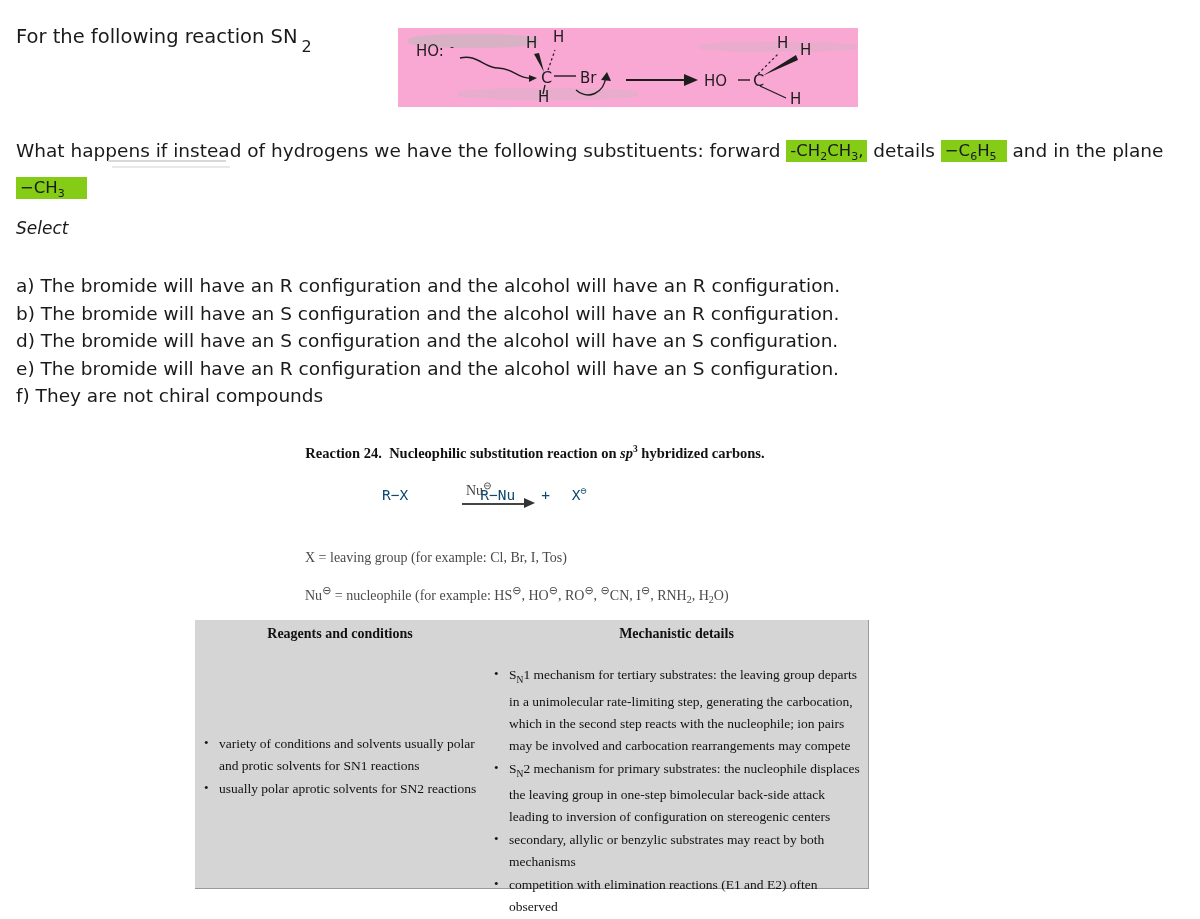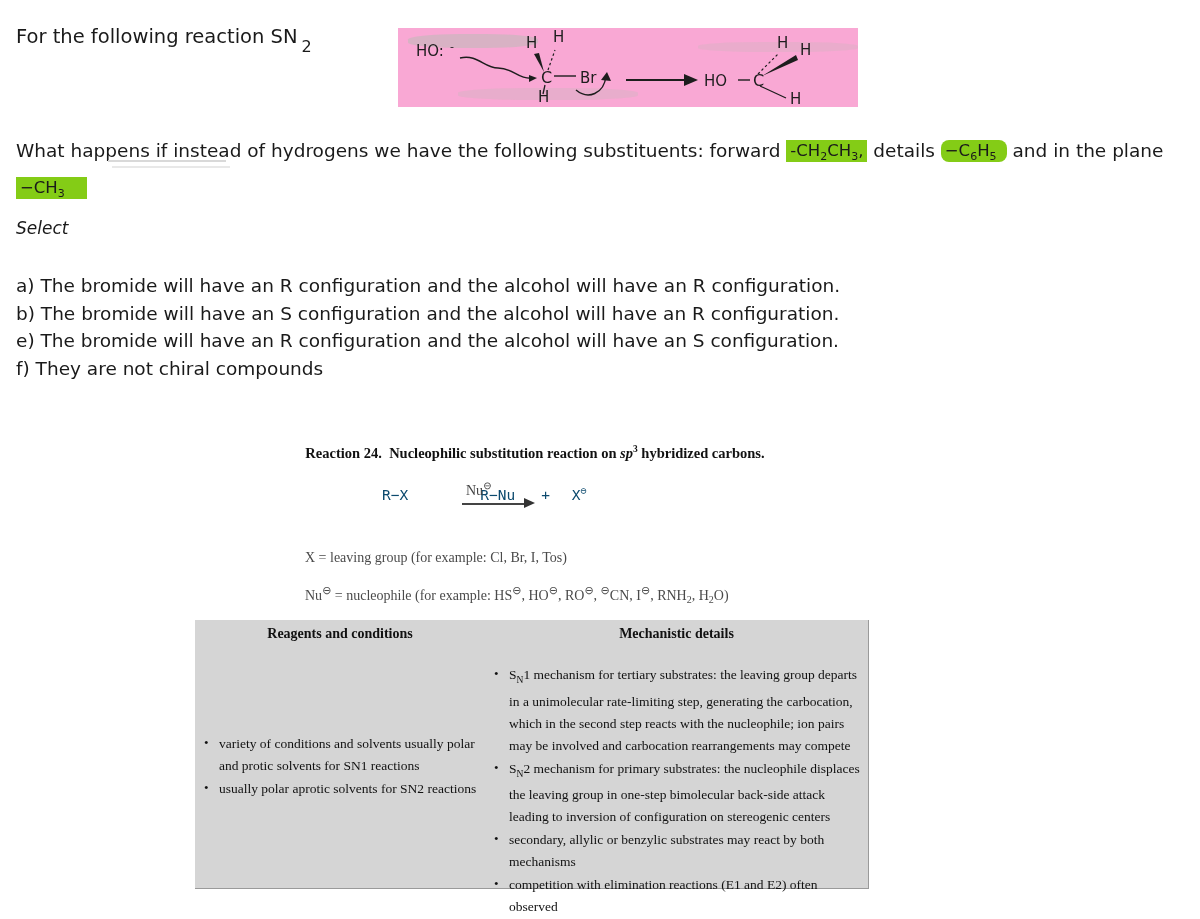--- a/index.html
+++ b/index.html
@@ -42,21 +42,21 @@
   }
   .chip {
     background: #84cc16;
     padding: 1px 4px 2px 4px;
     font-size: 16.5px;
     white-space: nowrap;
     position: relative;
     top: -1px;
   }
   .chip.wide { padding-right: 22px; }
-  .chip.pad-r { padding-right: 10px; border-radius: 8px; }
+  .chip.pad-r { padding-right: 10px; }
   .chip sub { font-size: 11px; }
   .faint-underline {
     position: absolute;
     background: #d9d9d9;
     height: 2px;
   }
 
   .q-select {
     position: absolute;
     left: 16px;
@@ -268,20 +268,21 @@
   <span>What happens if instead of hydrogens we have the following substituents: forward </span><span class="chip">-CH<sub>2</sub>CH<sub>3</sub>,</span><span> details </span><span class="chip pad-r">−C<sub>6</sub>H<sub>5</sub></span><span> and in the plane </span><span class="chip wide">−CH<sub>3</sub></span>
 </div>
 <div class="faint-underline" style="left:108px;top:160px;width:118px;"></div>
 <div class="faint-underline" style="left:112px;top:166px;width:118px;opacity:.6;"></div>
 
 <div class="q-select">Select</div>
 
 <div class="options">
   <div>a) The bromide will have an R configuration and the alcohol will have an R configuration.</div>
   <div>b) The bromide will have an S configuration and the alcohol will have an R configuration.</div>
+  <div>d) The bromide will have an S configuration and the alcohol will have an S configuration.</div>
   <div>e) The bromide will have an R configuration and the alcohol will have an S configuration.</div>
   <div>f) They are not chiral compounds</div>
 </div>
 
 <div class="rxn-title">
   <span>Reaction 24.</span>&nbsp;&nbsp;<span>Nucleophilic substitution reaction on </span><i>sp</i><sup>3</sup><span> hybridized carbons.</span>
 </div>
 
 <div class="scheme">
   <span>R−X</span><span class="gap1"></span><span class="gap1"></span><span>R−Nu</span><span class="gap2"></span><span>+</span><span class="gap3"></span><span>X</span><span style="font-size:10px;vertical-align:super;">⊖</span>

